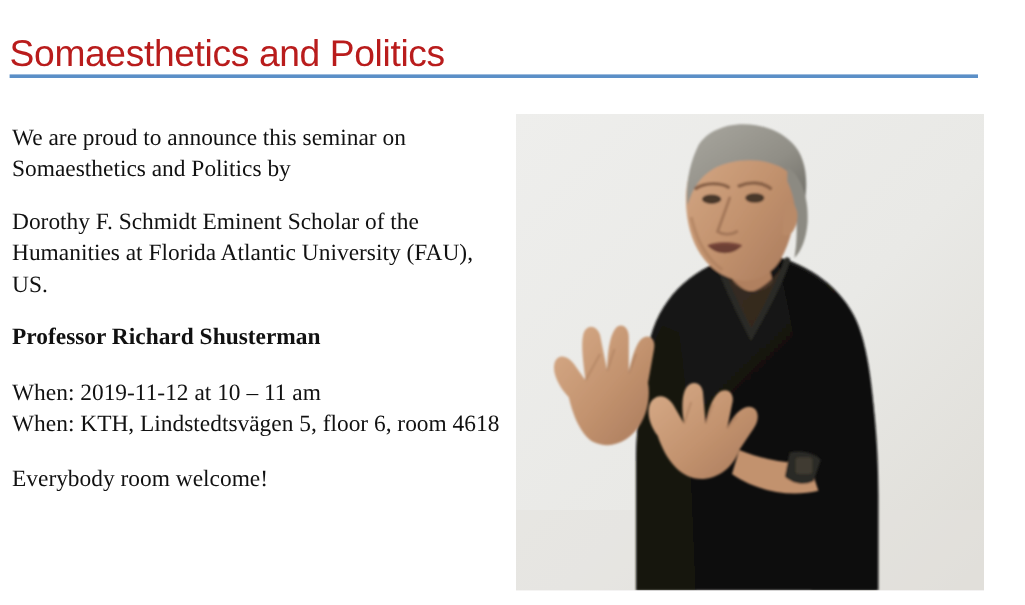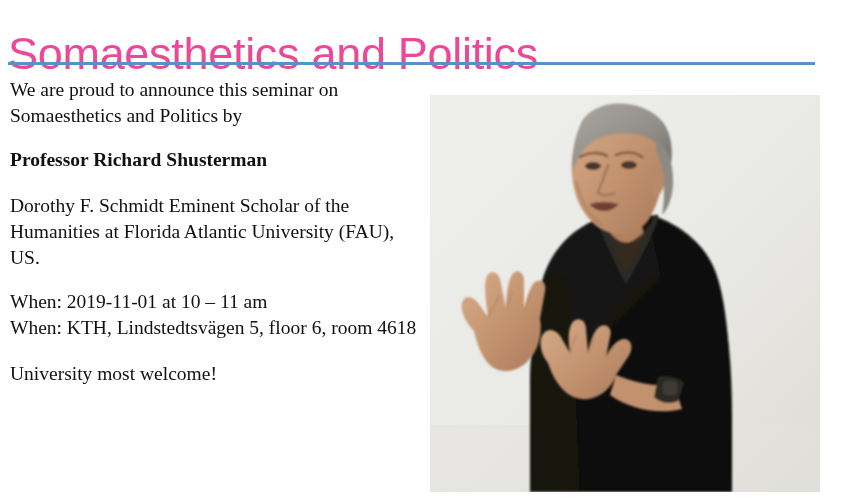--- a/index.html
+++ b/index.html
@@ -22,42 +22,42 @@
     background: #ffffff;
   }
 
   
   .page-title {
     position: absolute;
     left: 8px;
     top: -2px;
     width: 820px;
     font-family: "Liberation Sans", "DejaVu Sans", sans-serif;
-    font-size: 45px;
+    font-size: 31px;
     font-weight: 400;
     letter-spacing: -0.3px;
-    color: #ec4899;
+    color: #b91c1c;
     line-height: 52px;
     white-space: nowrap;
   }
 
   .title-rule {
     position: absolute;
     left: 8px;
     top: 62px;
     width: 807px;
     height: 3px;
     background: #5b8fc7;
   }
 
   
   .text-col {
     position: absolute;
     left: 10px;
-    top: 77px;
+    top: 103px;
     width: 412px;
     color: #111111;
     font-size: 19.5px;
     line-height: 26px;
   }
 
   .para {
     margin: 0 0 18px 0;
   }
   .para:last-child { margin-bottom: 0; }
@@ -95,30 +95,30 @@
 <div class="page">
 
   <h1 class="page-title">Somaesthetics and Politics</h1>
 
   <div class="title-rule"></div>
 
   <div class="text-col">
 
     <p class="para">We are proud to announce this seminar on Somaesthetics and Politics by</p>
 
+    <p class="para">Dorothy F. Schmidt Eminent Scholar of the Humanities at Florida Atlantic University (FAU), US.</p>
+
     <p class="para speaker-name">Professor Richard Shusterman</p>
 
-    <p class="para">Dorothy F. Schmidt Eminent Scholar of the Humanities at Florida Atlantic University (FAU), US.</p>
-
     <p class="para details">
-      <span class="label-bold">When</span><span>: 2019-11-01 at 10 – 11 am</span><br>
+      <span class="label-bold">When</span><span>: 2019-11-12 at 10 – 11 am</span><br>
       <span class="label-bold">When</span><span>: KTH, Lindstedtsvägen 5, floor 6, room 4618</span>
     </p>
 
-    <p class="para">University most welcome!</p>
+    <p class="para">Everybody room welcome!</p>
 
   </div>
 
   <div class="photo-frame">
     <svg class="photo-svg" viewBox="0 0 390 397" preserveAspectRatio="xMidYMid slice">
       <defs>
         <linearGradient id="wallGrad" x1="0" y1="0" x2="1" y2="1">
           <stop offset="0%" stop-color="#eeeeec"></stop>
           <stop offset="55%" stop-color="#e9e9e6"></stop>
           <stop offset="100%" stop-color="#dedcd6"></stop>

